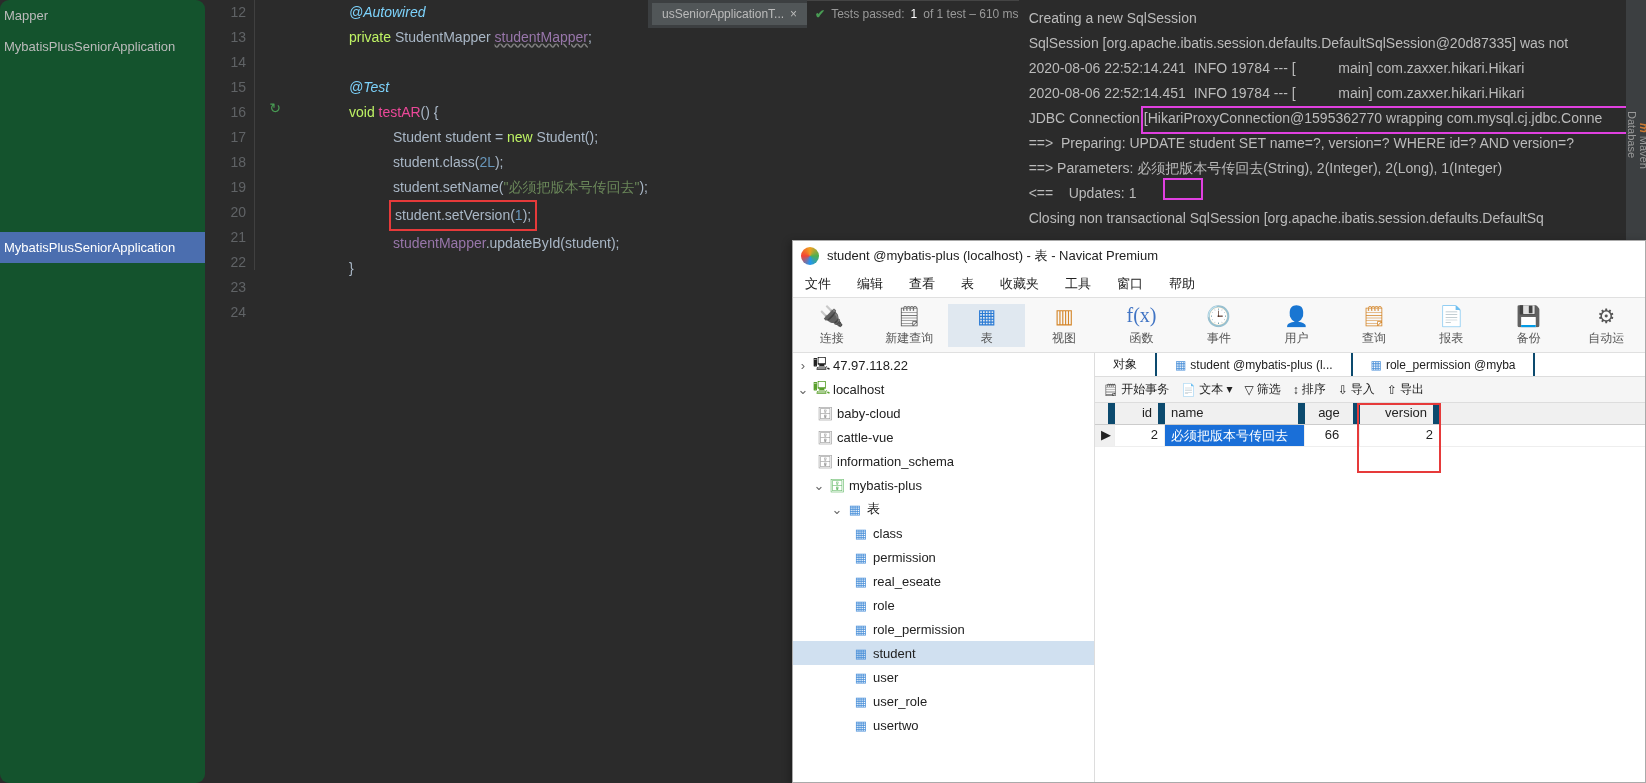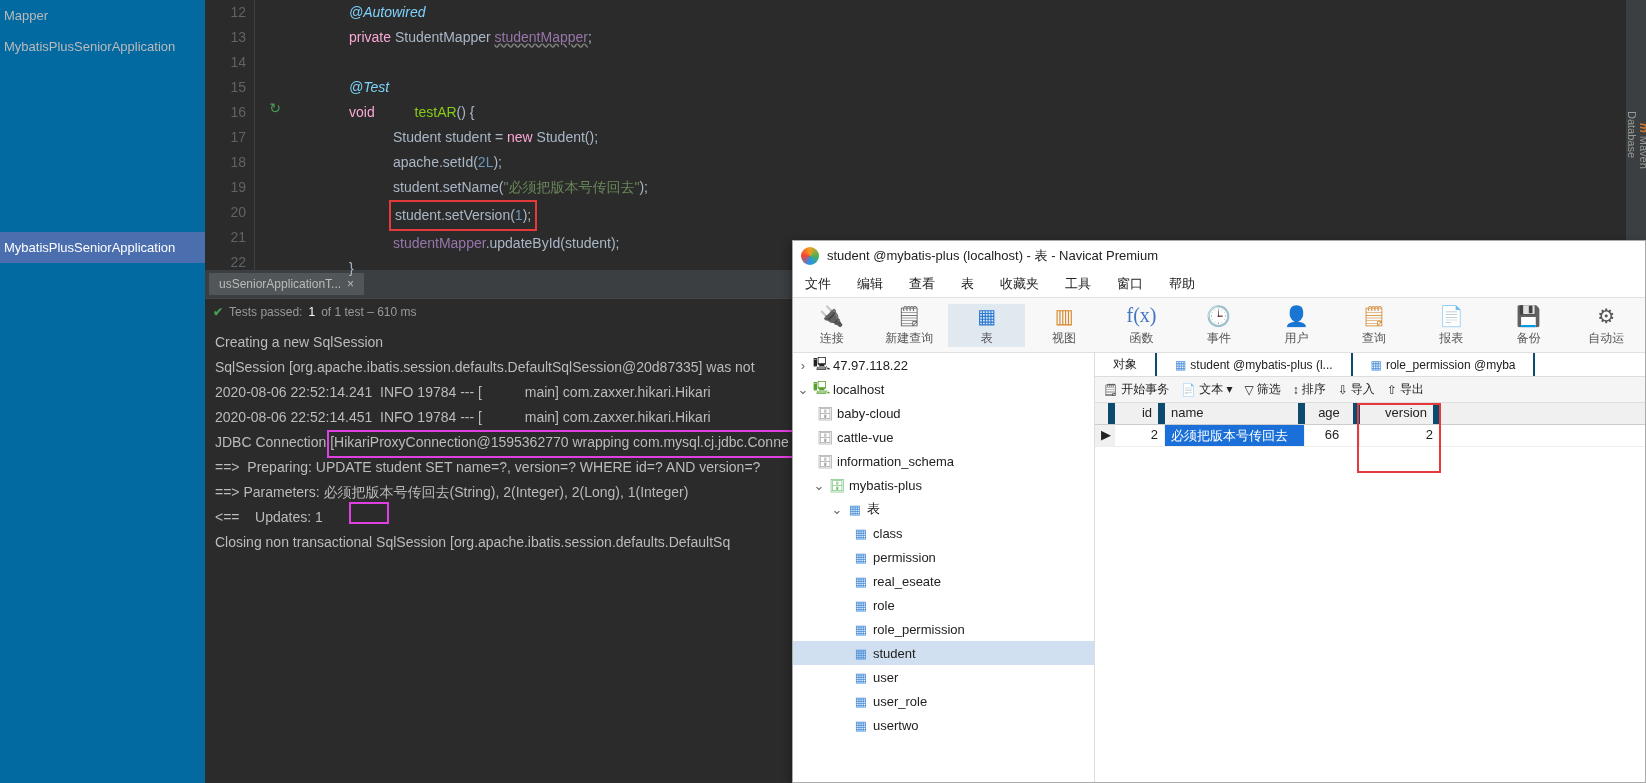--- a/index.html
+++ b/index.html
@@ -1,34 +1,34 @@
 <!DOCTYPE html>
 <html><head>
 <meta charset="utf-8">
 <style>
 *{margin:0;padding:0;box-sizing:border-box;font-family:'Segoe UI',Arial,sans-serif;}
 body{width:1646px;height:783px;overflow:hidden;position:relative;background:#2b2b2b;}
 .ide{position:absolute;left:0;top:0;width:1646px;height:783px;background:#2b2b2b;display:flex;}
-.ide-left{width:205px;background:#0369a1;color:#bbb;font-size:13px;}
+.ide-left{width:205px;background:#14532d;color:#bbb;font-size:13px;border-radius:9px;}
 .ide-left-item{padding:8px 4px;color:#bbb;}
 .ide-left-sel{background:#4b6eaf;color:#fff;padding:8px 4px;}
 .ide-right-bar{position:absolute;right:0;top:0;width:20px;height:270px;background:#3c3f41;color:#999;writing-mode:vertical-lr;text-align:center;padding:4px 0;font-size:11px;}
 .ide-right-bar div{margin:8px 0;}
-.code-area{flex:1;display:flex;flex-direction:column;}
+.code-area{flex:1;display:flex;flex-direction:row;}
 .editor{display:flex;height:270px;background:#2b2b2b;}
 .gutter{width:50px;text-align:right;color:#606366;font-family:Consolas,monospace;font-size:14px;line-height:25px;padding-right:8px;user-select:none;border-right:1px solid #404040;}
 .gutter-icons{width:40px;}
 .code{flex:1;font-family:Consolas,monospace;font-size:14px;line-height:25px;color:#a9b7c6;padding-left:10px;position:relative;}
 .kw-ann{color:#7dd3fc;font-style:italic;}
-.kw{color:#f9a8d4;}
+.kw{color:#bef264;}
 .type{color:#a9b7c6;}
 .field{color:#9876aa;}
 .str{color:#6a8759;}
 .num{color:#6897bb;}
-.method{color:#84cc16;margin-left:36px;}
+.method{color:#ec4899;}
 .underline-wave{text-decoration:underline wavy #808080;}
 .red-box{border:2px solid #e63a3a;display:inline-block;padding:1px 4px;}
 .tab-bar{height:28px;background:#3c3f41;color:#bbb;display:flex;align-items:center;padding-left:4px;font-size:12px;}
 .tab-active{background:#515658;padding:4px 10px;display:flex;align-items:center;gap:6px;}
 .tab-close{cursor:pointer;}
 .test-status{height:26px;background:#2b2b2b;color:#999;display:flex;align-items:center;padding-left:8px;font-size:12px;gap:6px;border-top:1px solid #444;}
 .check{color:#499c54;font-weight:bold;}
 .console{flex:1;background:#2b2b2b;color:#bbb;font-family:Consolas,monospace;font-size:14px;line-height:25px;padding:6px 10px;position:relative;}
 .console-line{white-space:pre;}
 .magenta-box{position:absolute;border:2px solid #e040e0;}
@@ -101,21 +101,21 @@
         <div style="height:100px"></div>
         <div style="color:#499c54;font-size:14px;text-align:center;">↻</div>
       </div>
       <div class="code">
         <div><span style="margin-left:44px" class="kw-ann">@Autowired</span></div>
         <div style="margin-left:44px"><span class="kw">private</span> <span class="type">StudentMapper</span> <span class="field underline-wave">studentMapper</span><span>;</span></div>
         <div>&nbsp;</div>
         <div style="margin-left:44px"><span class="kw-ann">@Test</span></div>
         <div style="margin-left:44px"><span class="kw">void</span> <span class="method">testAR</span><span>() {</span></div>
         <div style="margin-left:88px"><span>Student student = </span><span class="kw">new</span><span> Student();</span></div>
-        <div style="margin-left:88px"><span>apache.setId(</span><span class="num">2L</span><span>);</span></div>
+        <div style="margin-left:88px"><span>student.class(</span><span class="num">2L</span><span>);</span></div>
         <div style="margin-left:88px"><span>student.setName(</span><span class="str">"必须把版本号传回去"</span><span>);</span></div>
         <div style="margin-left:84px"><span class="red-box"><span>student.setVersion(</span><span class="num">1</span><span>);</span></span></div>
         <div style="margin-left:88px"><span class="field">studentMapper</span><span>.updateById(student);</span></div>
         <div style="margin-left:44px"><span>}</span></div>
       </div>
     </div>
 
     <div class="tab-bar">
       <div class="tab-active">
         <span>usSeniorApplicationT...</span>

